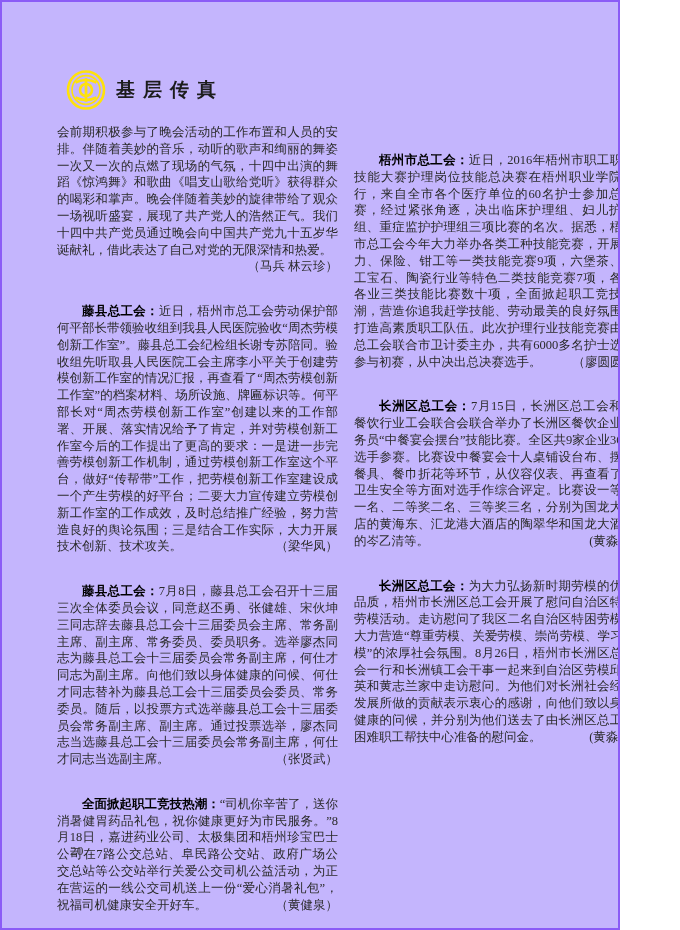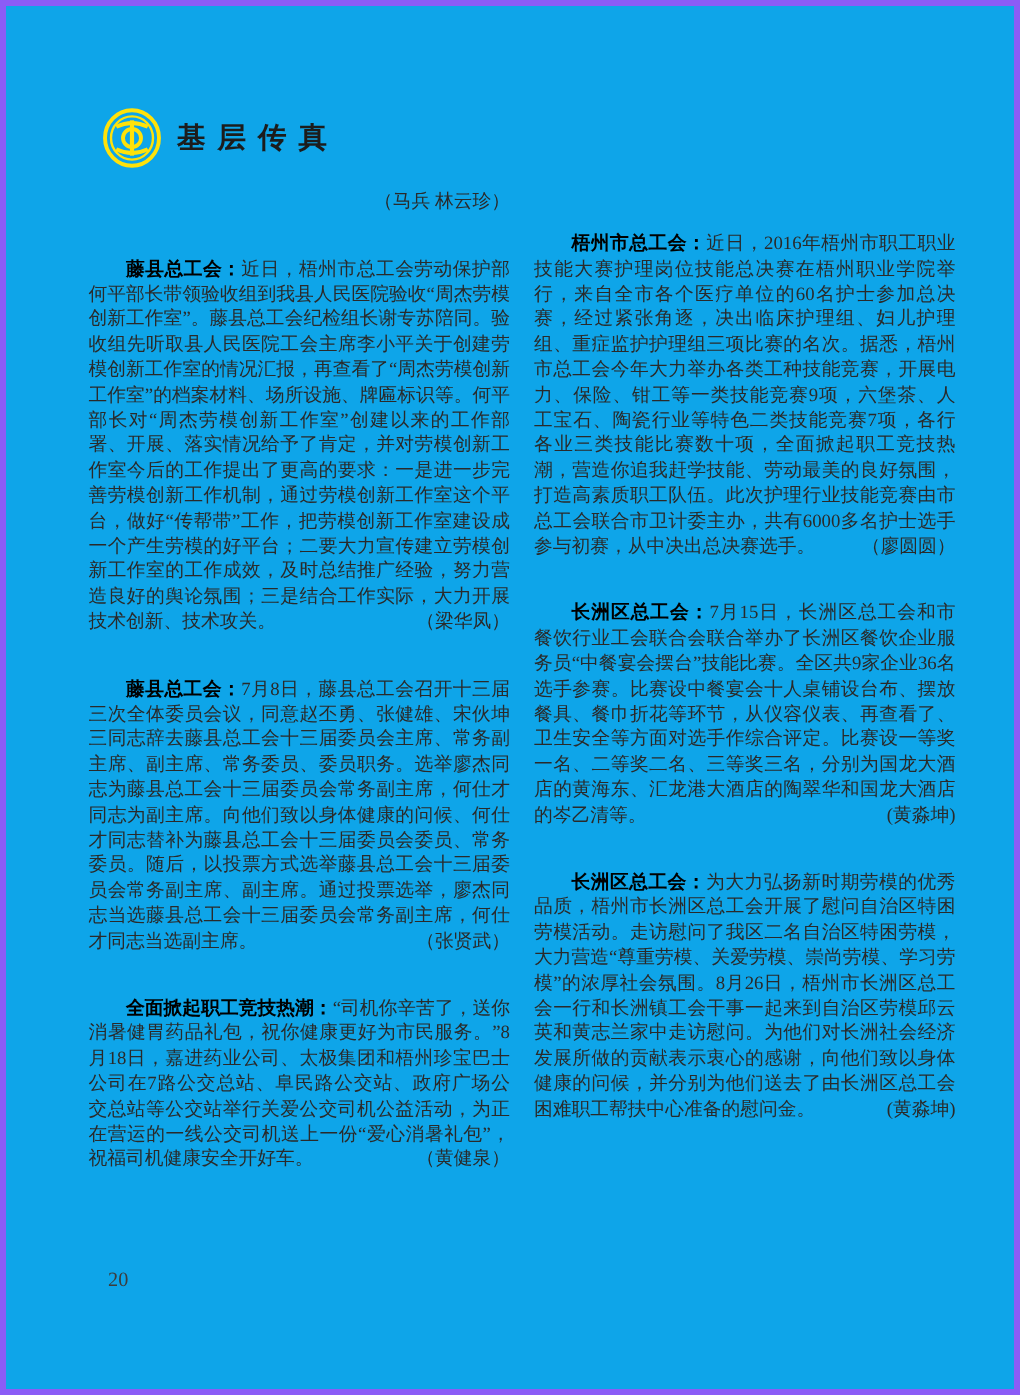--- a/index.html
+++ b/index.html
@@ -1,22 +1,22 @@
 <!DOCTYPE html>
 <html><head>
 <meta charset="utf-8">
 <style>
   html, body { margin: 0; padding: 0; background: #ffffff; }
   .page {
     position: relative;
-    width: 680px;
+    width: 620px;
     height: 930px;
     box-sizing: border-box;
-    background: #0ea5e9;
-    border: 4px solid #8b5cf6;
+    background: #c4b5fd;
+    border: 2px solid #8b5cf6;
     font-family: "Liberation Serif", serif;
     overflow: hidden;
   }
   .header {
     position: absolute;
     top: 68px;
     left: 64px;
     display: flex;
     align-items: center;
     gap: 10px;
@@ -75,21 +75,21 @@
       <circle cx="20" cy="20" r="6" fill="none" stroke="#FFE20A" stroke-width="2.6"></circle>
       <rect x="18.6" y="8.2" width="2.8" height="23.6" fill="#FFE20A"></rect>
       <path d="M9.5 12.5 Q20 7.5 30.5 12.5" stroke="#FFE20A" stroke-width="2.6" fill="none"></path>
       <path d="M9.5 27.5 Q20 32.5 30.5 27.5" stroke="#FFE20A" stroke-width="2.6" fill="none"></path>
     </svg>
     <div class="section-title">基层传真</div>
   </div>
 
   <div class="content">
     <div class="col" id="col-left">
-        <p class="para"><span class="byline">（马兵 林云珍）</span></p>
+        <p class="para"><span>会前期积极参与了晚会活动的工作布置和人员的安排。伴随着美妙的音乐，动听的歌声和绚丽的舞姿一次又一次的点燃了现场的气氛，十四中出演的舞蹈《惊鸿舞》和歌曲《唱支山歌给党听》获得群众的喝彩和掌声。晚会伴随着美妙的旋律带给了观众一场视听盛宴，展现了共产党人的浩然正气。我们十四中共产党员通过晚会向中国共产党九十五岁华诞献礼，借此表达了自己对党的无限深情和热爱。</span><span class="byline">（马兵 林云珍）</span></p>
         <p class="para indent"><span class="lead">藤县总工会：</span><span>近日，梧州市总工会劳动保护部何平部长带领验收组到我县人民医院验收“周杰劳模创新工作室”。藤县总工会纪检组长谢专苏陪同。验收组先听取县人民医院工会主席李小平关于创建劳模创新工作室的情况汇报，再查看了“周杰劳模创新工作室”的档案材料、场所设施、牌匾标识等。何平部长对“周杰劳模创新工作室”创建以来的工作部署、开展、落实情况给予了肯定，并对劳模创新工作室今后的工作提出了更高的要求：一是进一步完善劳模创新工作机制，通过劳模创新工作室这个平台，做好“传帮带”工作，把劳模创新工作室建设成一个产生劳模的好平台；二要大力宣传建立劳模创新工作室的工作成效，及时总结推广经验，努力营造良好的舆论氛围；三是结合工作实际，大力开展技术创新、技术攻关。</span><span class="byline">（梁华凤）</span></p>
         <p class="para indent"><span class="lead">藤县总工会：</span><span>7月8日，藤县总工会召开十三届三次全体委员会议，同意赵丕勇、张健雄、宋伙坤三同志辞去藤县总工会十三届委员会主席、常务副主席、副主席、常务委员、委员职务。选举廖杰同志为藤县总工会十三届委员会常务副主席，何仕才同志为副主席。向他们致以身体健康的问候、何仕才同志替补为藤县总工会十三届委员会委员、常务委员。随后，以投票方式选举藤县总工会十三届委员会常务副主席、副主席。通过投票选举，廖杰同志当选藤县总工会十三届委员会常务副主席，何仕才同志当选副主席。</span><span class="byline">（张贤武）</span></p>
         <p class="para indent"><span class="lead">全面掀起职工竞技热潮：</span><span>“司机你辛苦了，送你消暑健胃药品礼包，祝你健康更好为市民服务。”8月18日，嘉进药业公司、太极集团和梧州珍宝巴士公司在7路公交总站、阜民路公交站、政府广场公交总站等公交站举行关爱公交司机公益活动，为正在营运的一线公交司机送上一份“爱心消暑礼包”，祝福司机健康安全开好车。</span><span class="byline">（黄健泉）</span></p>
       </div>
     <div class="col" id="col-right">
         <p class="para indent"><span class="lead">梧州市总工会：</span><span>近日，2016年梧州市职工职业技能大赛护理岗位技能总决赛在梧州职业学院举行，来自全市各个医疗单位的60名护士参加总决赛，经过紧张角逐，决出临床护理组、妇儿护理组、重症监护护理组三项比赛的名次。据悉，梧州市总工会今年大力举办各类工种技能竞赛，开展电力、保险、钳工等一类技能竞赛9项，六堡茶、人工宝石、陶瓷行业等特色二类技能竞赛7项，各行各业三类技能比赛数十项，全面掀起职工竞技热潮，营造你追我赶学技能、劳动最美的良好氛围，打造高素质职工队伍。此次护理行业技能竞赛由市总工会联合市卫计委主办，共有6000多名护士选手参与初赛，从中决出总决赛选手。</span><span class="byline">（廖圆圆）</span></p>
         <p class="para indent"><span class="lead">长洲区总工会：</span><span>7月15日，长洲区总工会和市餐饮行业工会联合会联合举办了长洲区餐饮企业服务员“中餐宴会摆台”技能比赛。全区共9家企业36名选手参赛。比赛设中餐宴会十人桌铺设台布、摆放餐具、餐巾折花等环节，从仪容仪表、再查看了、卫生安全等方面对选手作综合评定。比赛设一等奖一名、二等奖二名、三等奖三名，分别为国龙大酒店的黄海东、汇龙港大酒店的陶翠华和国龙大酒店的岑乙清等。</span><span class="byline">(黄淼坤)</span></p>
         <p class="para indent"><span class="lead">长洲区总工会：</span><span>为大力弘扬新时期劳模的优秀品质，梧州市长洲区总工会开展了慰问自治区特困劳模活动。走访慰问了我区二名自治区特困劳模，大力营造“尊重劳模、关爱劳模、崇尚劳模、学习劳模”的浓厚社会氛围。8月26日，梧州市长洲区总工会一行和长洲镇工会干事一起来到自治区劳模邱云英和黄志兰家中走访慰问。为他们对长洲社会经济发展所做的贡献表示衷心的感谢，向他们致以身体健康的问候，并分别为他们送去了由长洲区总工会困难职工帮扶中心准备的慰问金。</span><span class="byline">(黄淼坤)</span></p>
       </div>
   </div>

